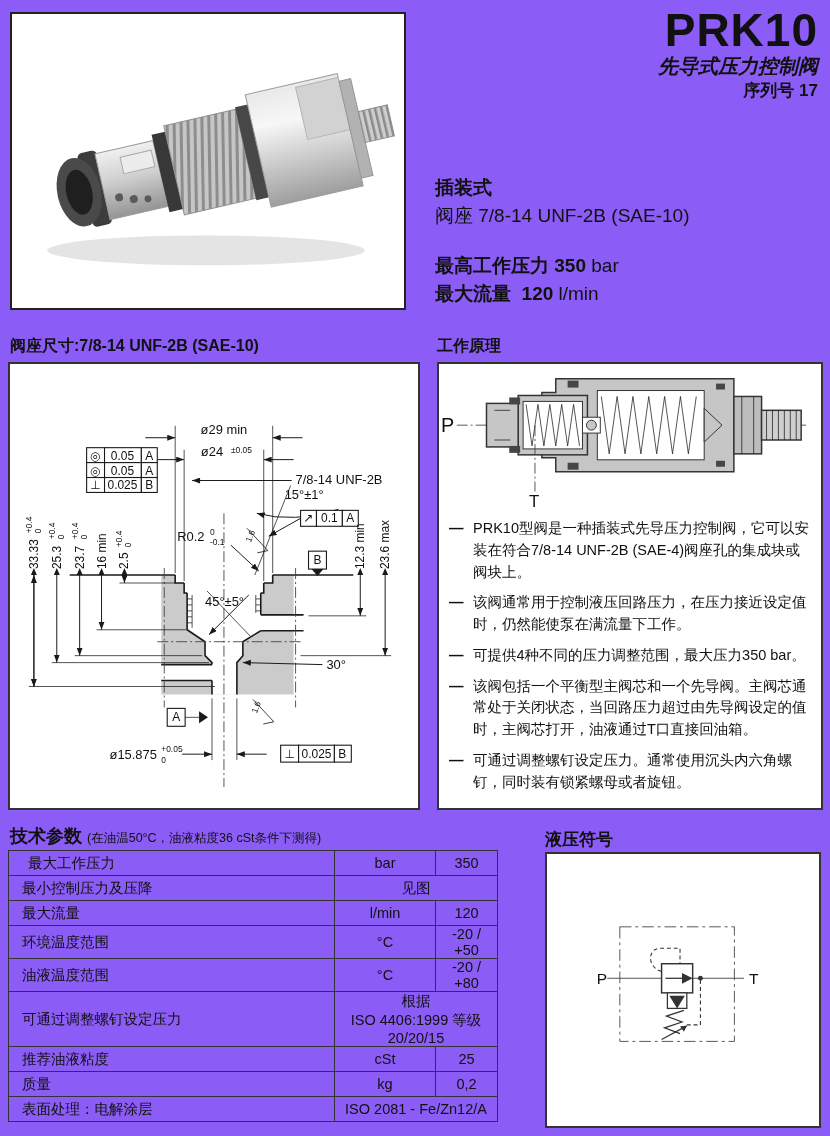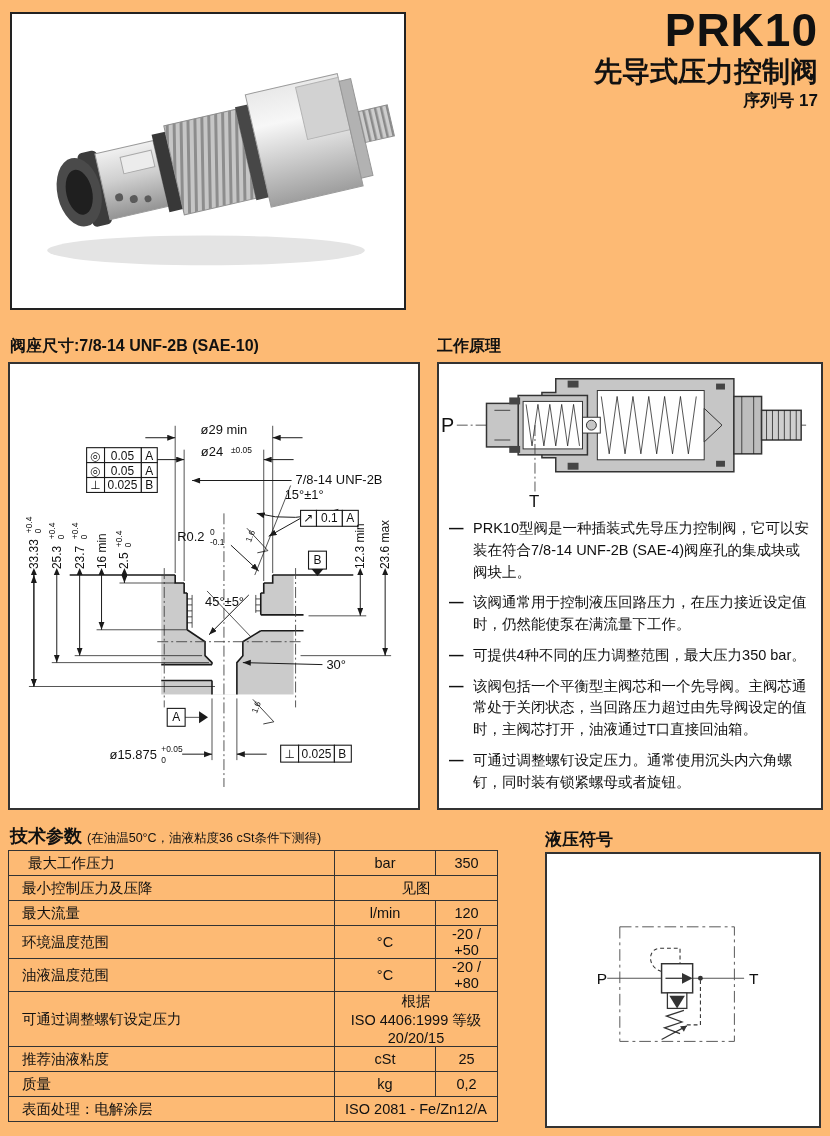--- a/index.html
+++ b/index.html
@@ -1,23 +1,23 @@
 <!DOCTYPE html>
 <html><head>
 <meta charset="utf-8">
 <style>
   html,body{margin:0;padding:0;background:#fff;}
-  .page{position:relative;width:830px;height:1136px;background:#fdba74;overflow:hidden;
+  .page{position:relative;width:830px;height:1136px;background:#8b5cf6;overflow:hidden;
         font-family:"Liberation Sans","DejaVu Sans",sans-serif;color:#111;}
   
   .photo-box{position:absolute;left:10px;top:12px;width:392px;height:294px;border:2px solid #222;background:#fff;}
   
   .title-block{position:absolute;right:12px;top:6px;text-align:right;}
   .model{font-size:46px;font-weight:bold;letter-spacing:1px;line-height:1.05;}
-  .subtitle{font-size:28px;font-weight:bold;line-height:1.25;}
+  .subtitle{font-size:20px;font-weight:bold;line-height:1.25;font-style:italic;}
   .series{font-size:17px;font-weight:bold;line-height:1.4;}
   
   .spec-block{position:absolute;left:435px;top:178px;font-size:19px;line-height:1.0;}
   .spec-block .b{font-weight:bold;}
   .spec-line{margin-bottom:9px;}
   .spec-gap{height:22px;}
   
   .sec-title{position:absolute;font-size:16px;font-weight:bold;}
   
   .frame{position:absolute;border:2px solid #333;background:#fff;}
@@ -98,20 +98,27 @@
       </g>
     </svg>
   </div>
 
   <div class="title-block">
     <div class="model">PRK10</div>
     <div class="subtitle">先导式压力控制阀</div>
     <div class="series">序列号 17</div>
   </div>
 
+  <div class="spec-block">
+    <div class="spec-line b">插装式</div>
+    <div class="spec-line">阀座 7/8-14 UNF-2B (SAE-10)</div>
+    <div class="spec-gap"></div>
+    <div class="spec-line"><span class="b">最高工作压力</span> <span class="b">350</span> <span>bar</span></div>
+    <div class="spec-line"><span class="b">最大流量</span>&nbsp; <span class="b">120</span> <span>l/min</span></div>
+  </div>
 
   <div class="sec-title" style="left:10px;top:336px;">阀座尺寸:7/8-14 UNF-2B (SAE-10)</div>
   <div class="sec-title" style="left:437px;top:336px;">工作原理</div>
 
   <div class="frame drawing-box">
     <svg width="404" height="440" viewBox="0 0 406 442">
       <defs>
         <marker id="aE" orient="auto" markerWidth="9" markerHeight="7" refX="8" refY="3">
             <path d="M0,0 L8,3 L0,6 z" fill="#1a1a1a"></path>
           </marker>

